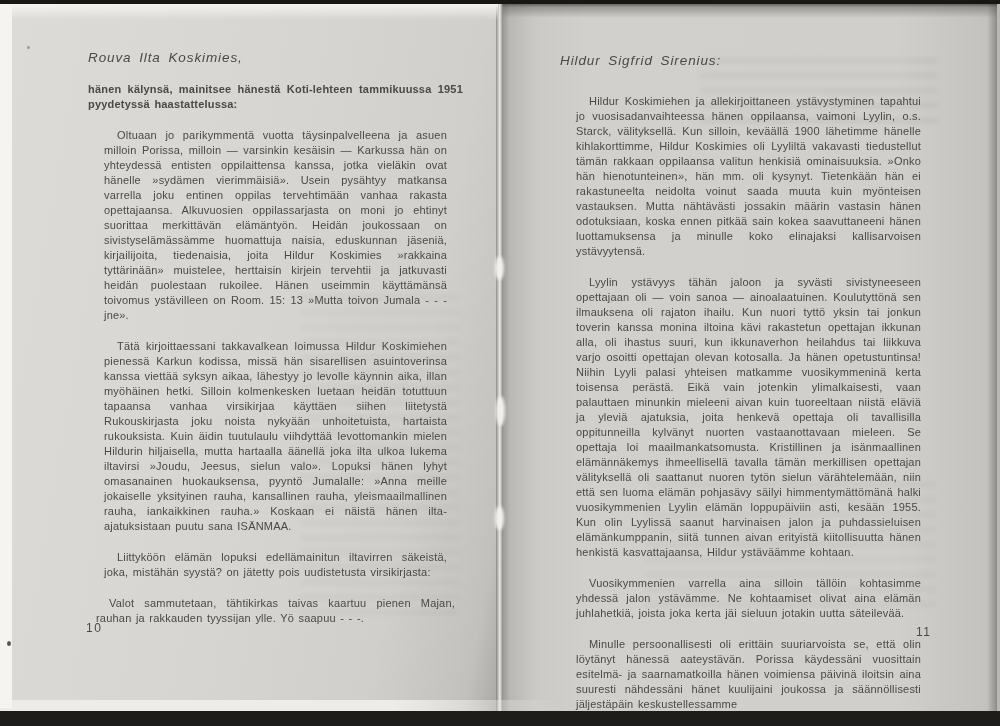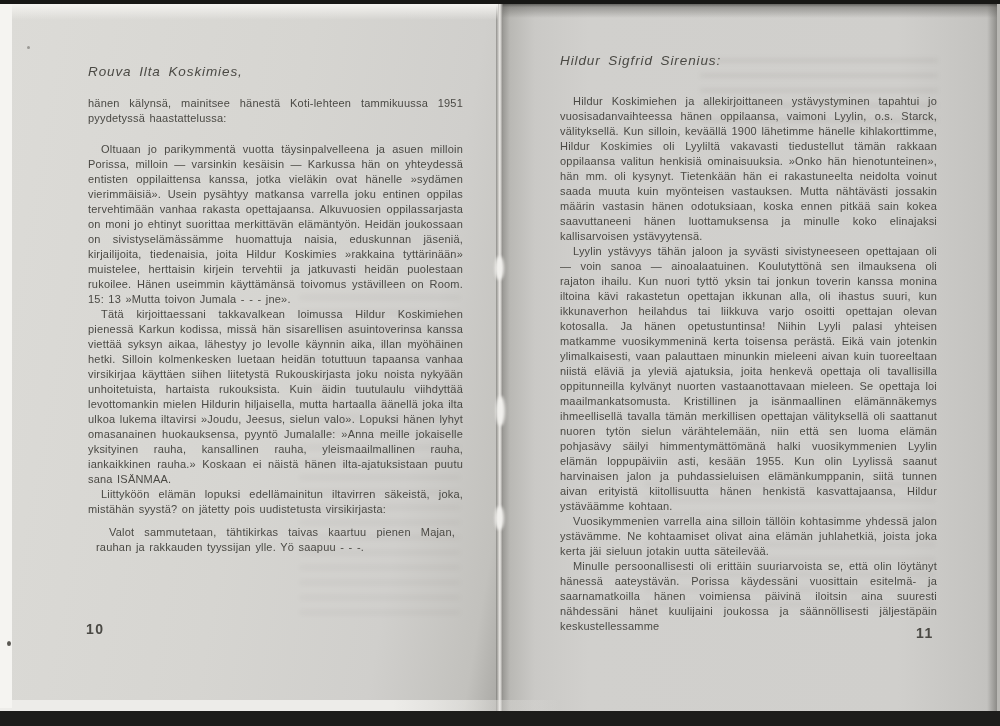--- a/index.html
+++ b/index.html
@@ -46,35 +46,35 @@
     filter:blur(2.2px);opacity:.55;}
   .bleed-l1{left:300px;top:295px;width:160px;height:330px;opacity:.35;}
   .bleed-r1{left:700px;top:58px;width:238px;height:66px;}
   .bleed-r2{left:645px;top:482px;width:290px;height:130px;opacity:.4;}
 
   
   .textcol{
     position:absolute;color:#4a4944;font-size:11px;line-height:15px;
     letter-spacing:0.2px;word-spacing:1.2px;text-align:justify;
   }
-  .left-text{left:88px;top:64px;width:375px;}
+  .left-text{left:88px;top:50px;width:375px;}
   .right-text{left:560px;top:53px;width:377px;}
   .heading{
     font-style:italic;font-size:13.5px;letter-spacing:0.9px;word-spacing:3px;
     margin:0 0 17px 0;text-align:left;
   }
   .right-text .heading{margin-bottom:26px;}
-  .subheading{margin:0 0 16px 0;}
-  .para{margin:0;text-indent:13px;}
+  .subheading{margin:0 0 16px 0;font-weight:bold;}
+  .para{margin:16px;text-indent:13px;}
   .verse{display:flex;margin:16px 0 15px 12px;text-align:left;word-spacing:1.5px;}
   .verse-col{white-space:pre-line;}
   .verse-col-left{width:183px;flex:0 0 183px;}
   .verse-col-right{flex:1;}
   .closing{margin:8px;text-indent:13px;}
-  .page-number{position:absolute;color:#4a4944;font-size:14px;letter-spacing:1.5px;font-weight:bold;}
+  .page-number{position:absolute;color:#4a4944;font-size:12px;letter-spacing:1.5px;}
   .pn-left{left:86px;top:621px;}
   .pn-right{left:916px;top:625px;}
 </style>
 </head>
 <body>
 
 <div class="scan">
 
   <div class="page-left"></div>
   <div class="page-right"></div>

